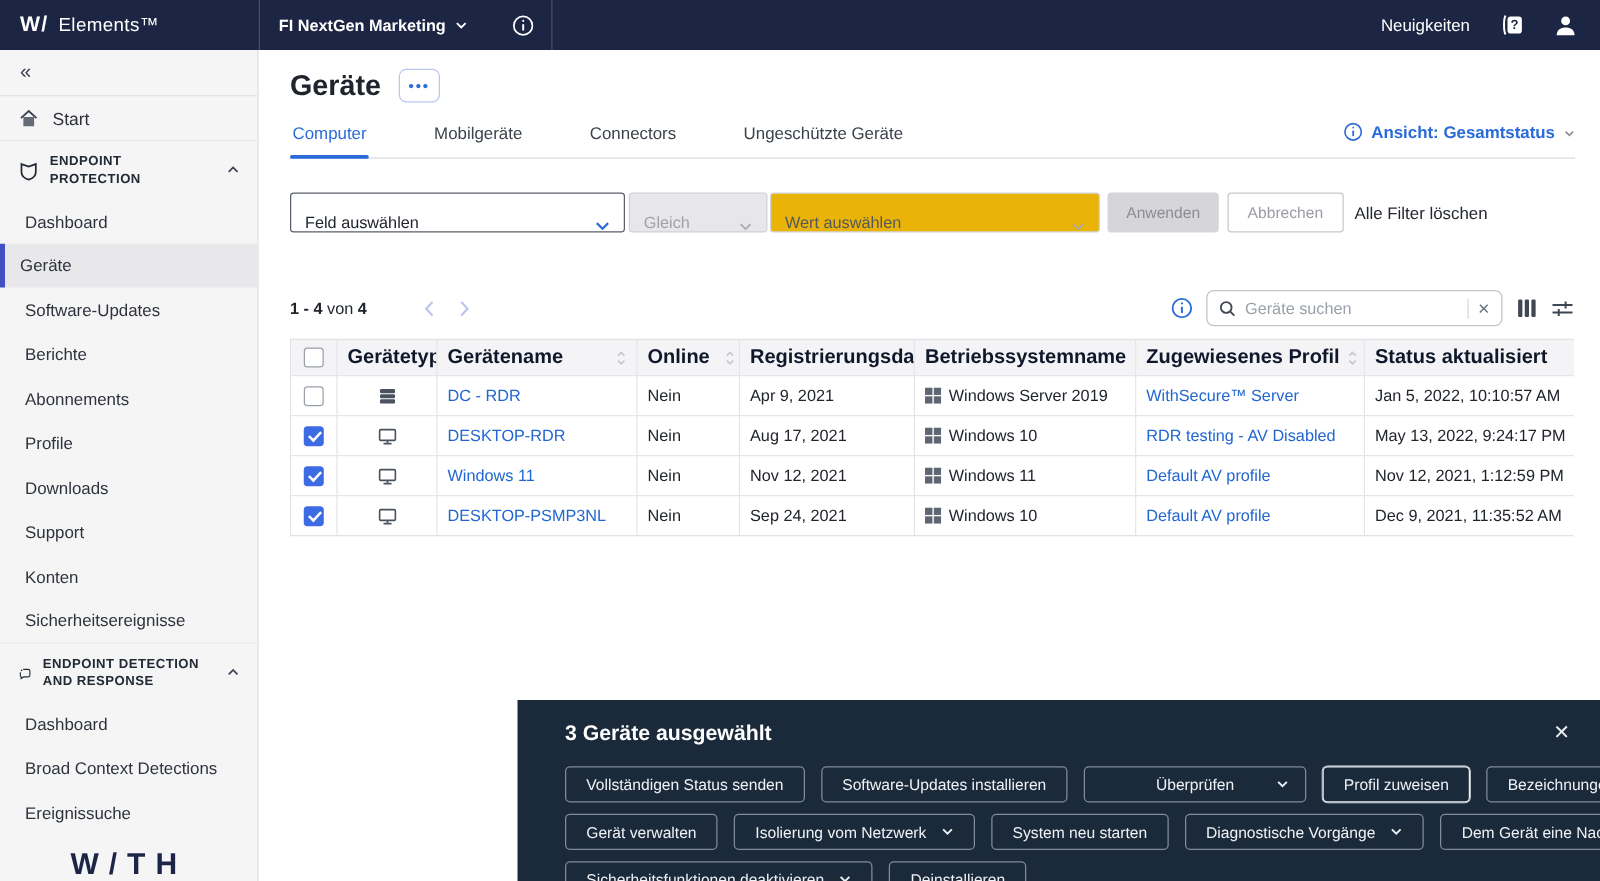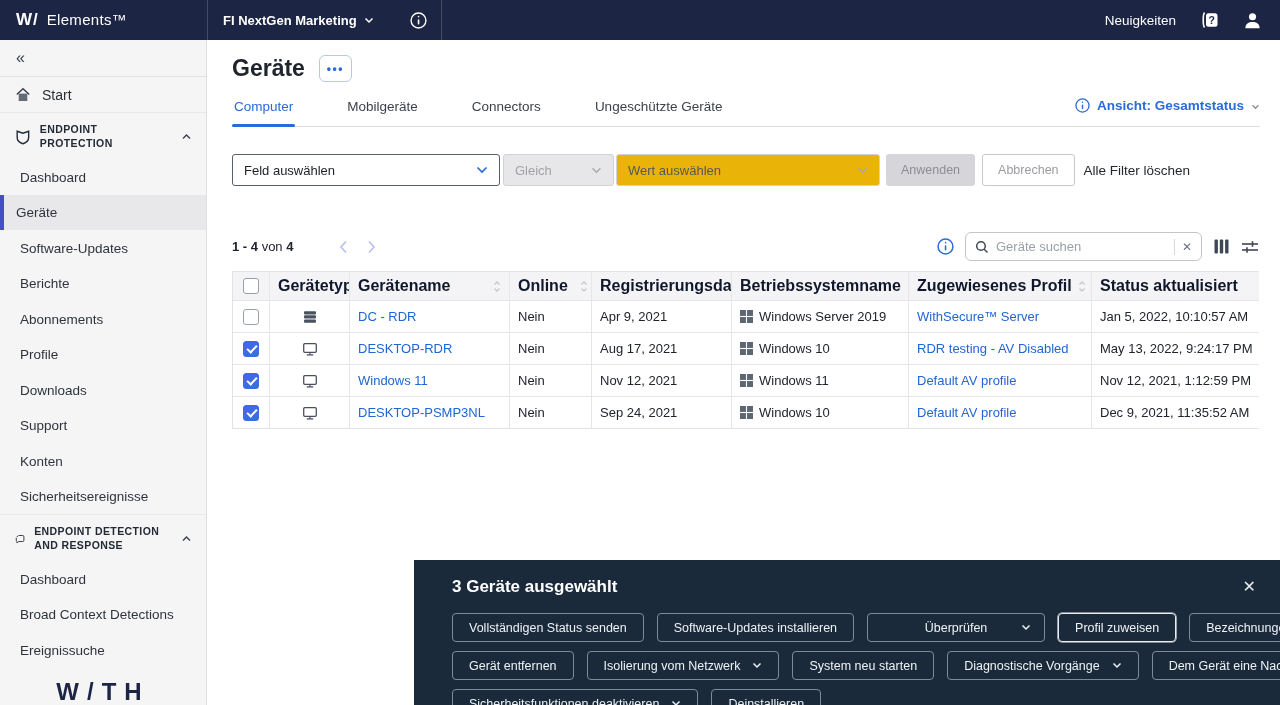--- a/index.html
+++ b/index.html
@@ -41,21 +41,21 @@
   .tab { font-size:13.5px; color:#3c424c; padding:8px 2px 12px; margin-right:50px; position:relative; cursor:pointer; white-space:nowrap; }
   .tab.active { color:#2b6bd8; }
   .tab.active::after { content:""; position:absolute; left:0; right:0; bottom:-1px; height:3px; background:#2b6bd8; border-radius:2px; }
   .view-selector { margin-left:auto; display:flex; align-items:center; gap:7px; font-size:13.5px; color:#2b6bd8; font-weight:600; padding-bottom:13px; cursor:pointer; }
   .view-selector .gray-chev { color:#8a8f98; }
 
   .content { padding:0 21px 0 25px; }
 
   
   .filter-row { margin-top:27px; display:flex; align-items:center; }
-  .select-box { height:32px; border-radius:3px; display:flex; align-items:center; justify-content:space-between; padding:0 11px; font-size:13px; cursor:pointer; }
+  .select-box { height:32px; border-radius:3px; display:flex; align-items:flex-end; justify-content:space-between; padding:0 11px; font-size:13px; cursor:pointer; }
   .sel-field { width:268px; background:#fff; border:1px solid #585f6b; color:#20242c; }
   .sel-op { width:111px; margin-left:3px; background:#e7e7ea; border:1px solid #d2d2d6; color:#a0a0a7; }
   .sel-val { width:264px; margin-left:2px; background:#eab308; border:1px solid #d2d2d6; color:#55575e; }
   .btn-apply { margin-left:6px; height:32px; padding:0 15px; background:#d6d6da; color:#8c8d94; font-size:12.5px; border:none; border-radius:3px; font-family:inherit; }
   .btn-cancel { margin-left:7px; height:32px; padding:0 15px; background:#fff; border:1px solid #c8c8cc; color:#9b9ca3; font-size:12.5px; border-radius:3px; font-family:inherit; }
   .clear-all { margin-left:9px; font-size:13.5px; color:#23272f; cursor:pointer; }
 
   
   .toolbar-row { margin-top:46px; display:flex; align-items:center; }
   .pagination { font-size:13px; color:#20242c; }
@@ -511,21 +511,21 @@
           </button>
           <button class="ap-btn focused">
             <span>Profil zuweisen</span>
           </button>
           <button class="ap-btn">
             <span>Bezeichnungen verwalten</span>
           </button>
         </div>
         <div class="ap-row">
           <button class="ap-btn">
-            <span>Gerät entfernen</span>
+            <span>Gerät verwalten</span>
           </button>
           <button class="ap-btn">
             <span>Isolierung vom Netzwerk</span>
             <span class="chev">
               <svg width="10" height="7" viewBox="0 0 10 7" fill="none" stroke="currentColor" stroke-width="1.5">
                 <polyline points="1.5,1.5 5,5 8.5,1.5"></polyline>
               </svg>
             </span>
           </button>
           <button class="ap-btn">

